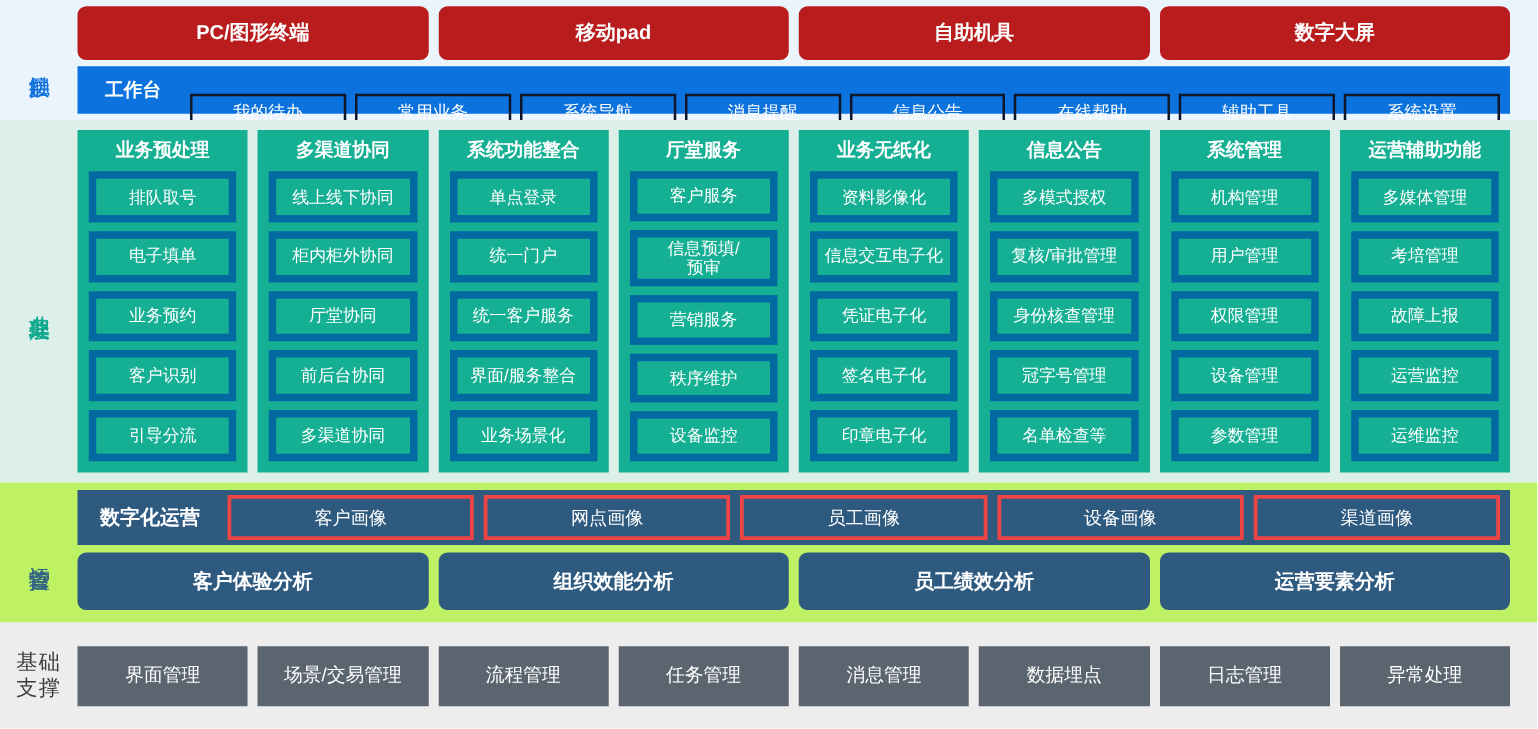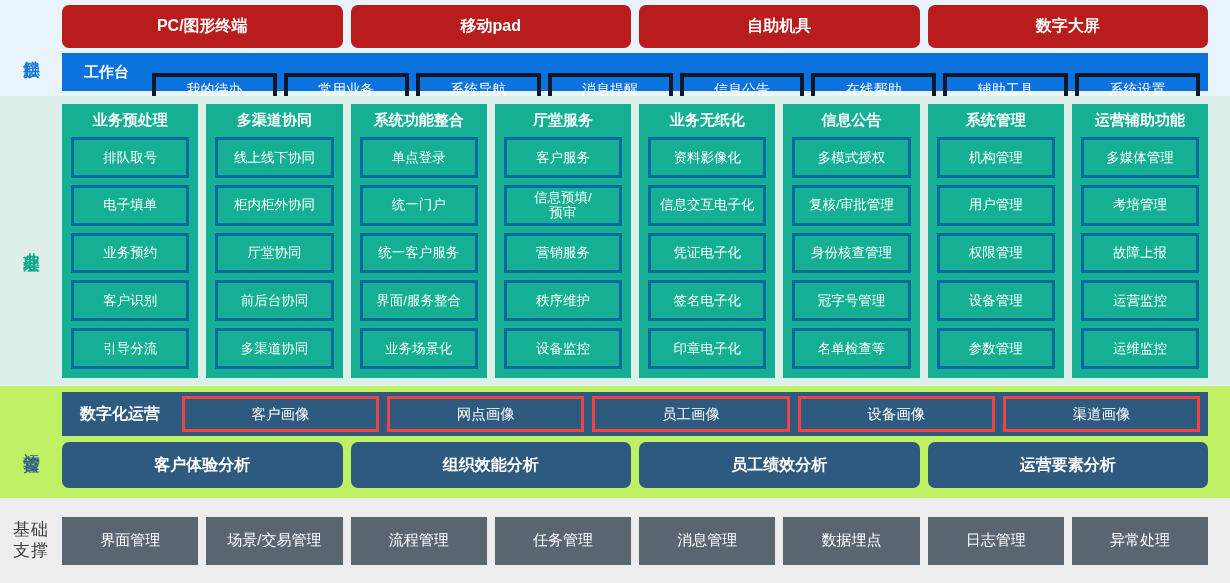--- a/index.html
+++ b/index.html
@@ -86,21 +86,21 @@
   .workbench-title {
     color: #ffffff;
     font-size: 15px;
     font-weight: bold;
     padding: 0 16px 0 14px;
     white-space: nowrap;
   }
   .wb-item {
     flex: 1 1 0;
     height: 27px;
-    border: 4px solid #0f172a;
+    border: 2px solid #0f172a;
     color: #ffffff;
     font-size: 14px;
     display: flex;
     align-items: center;
     justify-content: center;
     white-space: nowrap;
     margin-top: 36px;
   }
 
   
@@ -134,21 +134,21 @@
     white-space: nowrap;
   }
   .biz-items {
     flex: 1 1 auto;
     display: flex;
     flex-direction: column;
     gap: 7px;
   }
   .biz-item {
     flex: 1 1 0;
-    border: 3px solid #0369a1;
+    border: 6px solid #0369a1;
     color: #ffffff;
     font-size: 13.5px;
     display: flex;
     align-items: center;
     justify-content: center;
     text-align: center;
     line-height: 1.15;
     padding: 1px 2px;
     box-sizing: border-box;
     white-space: pre-line;

